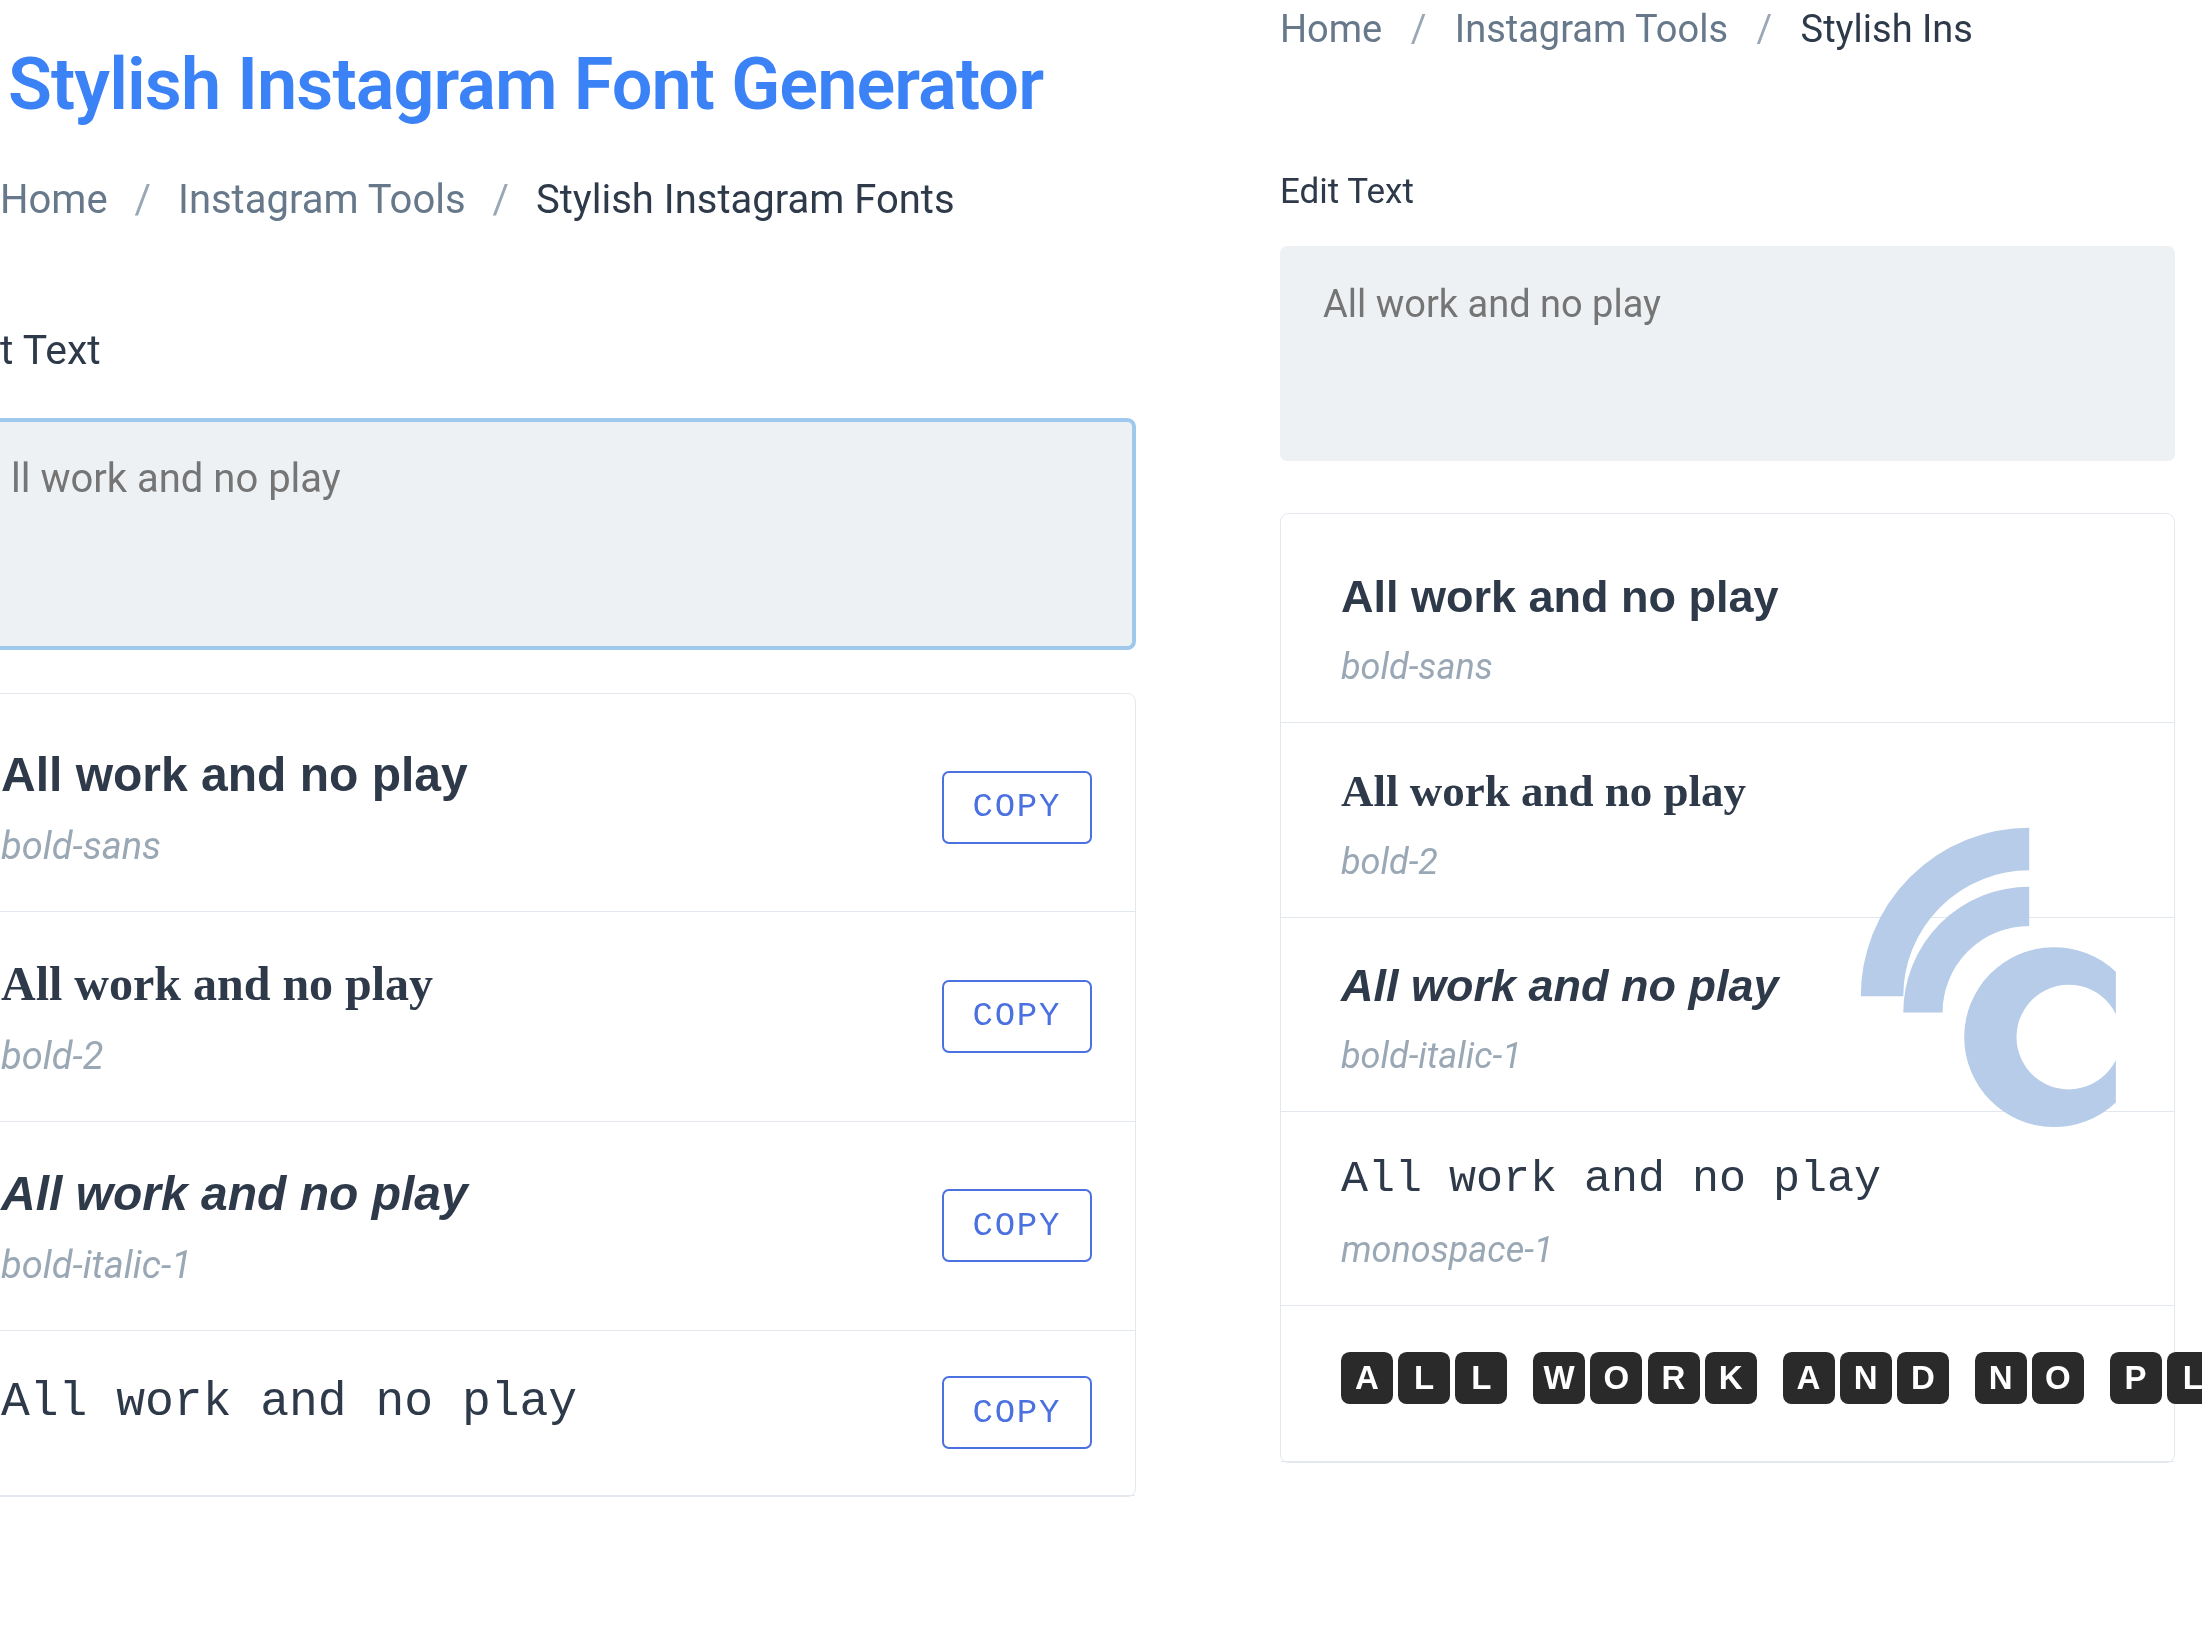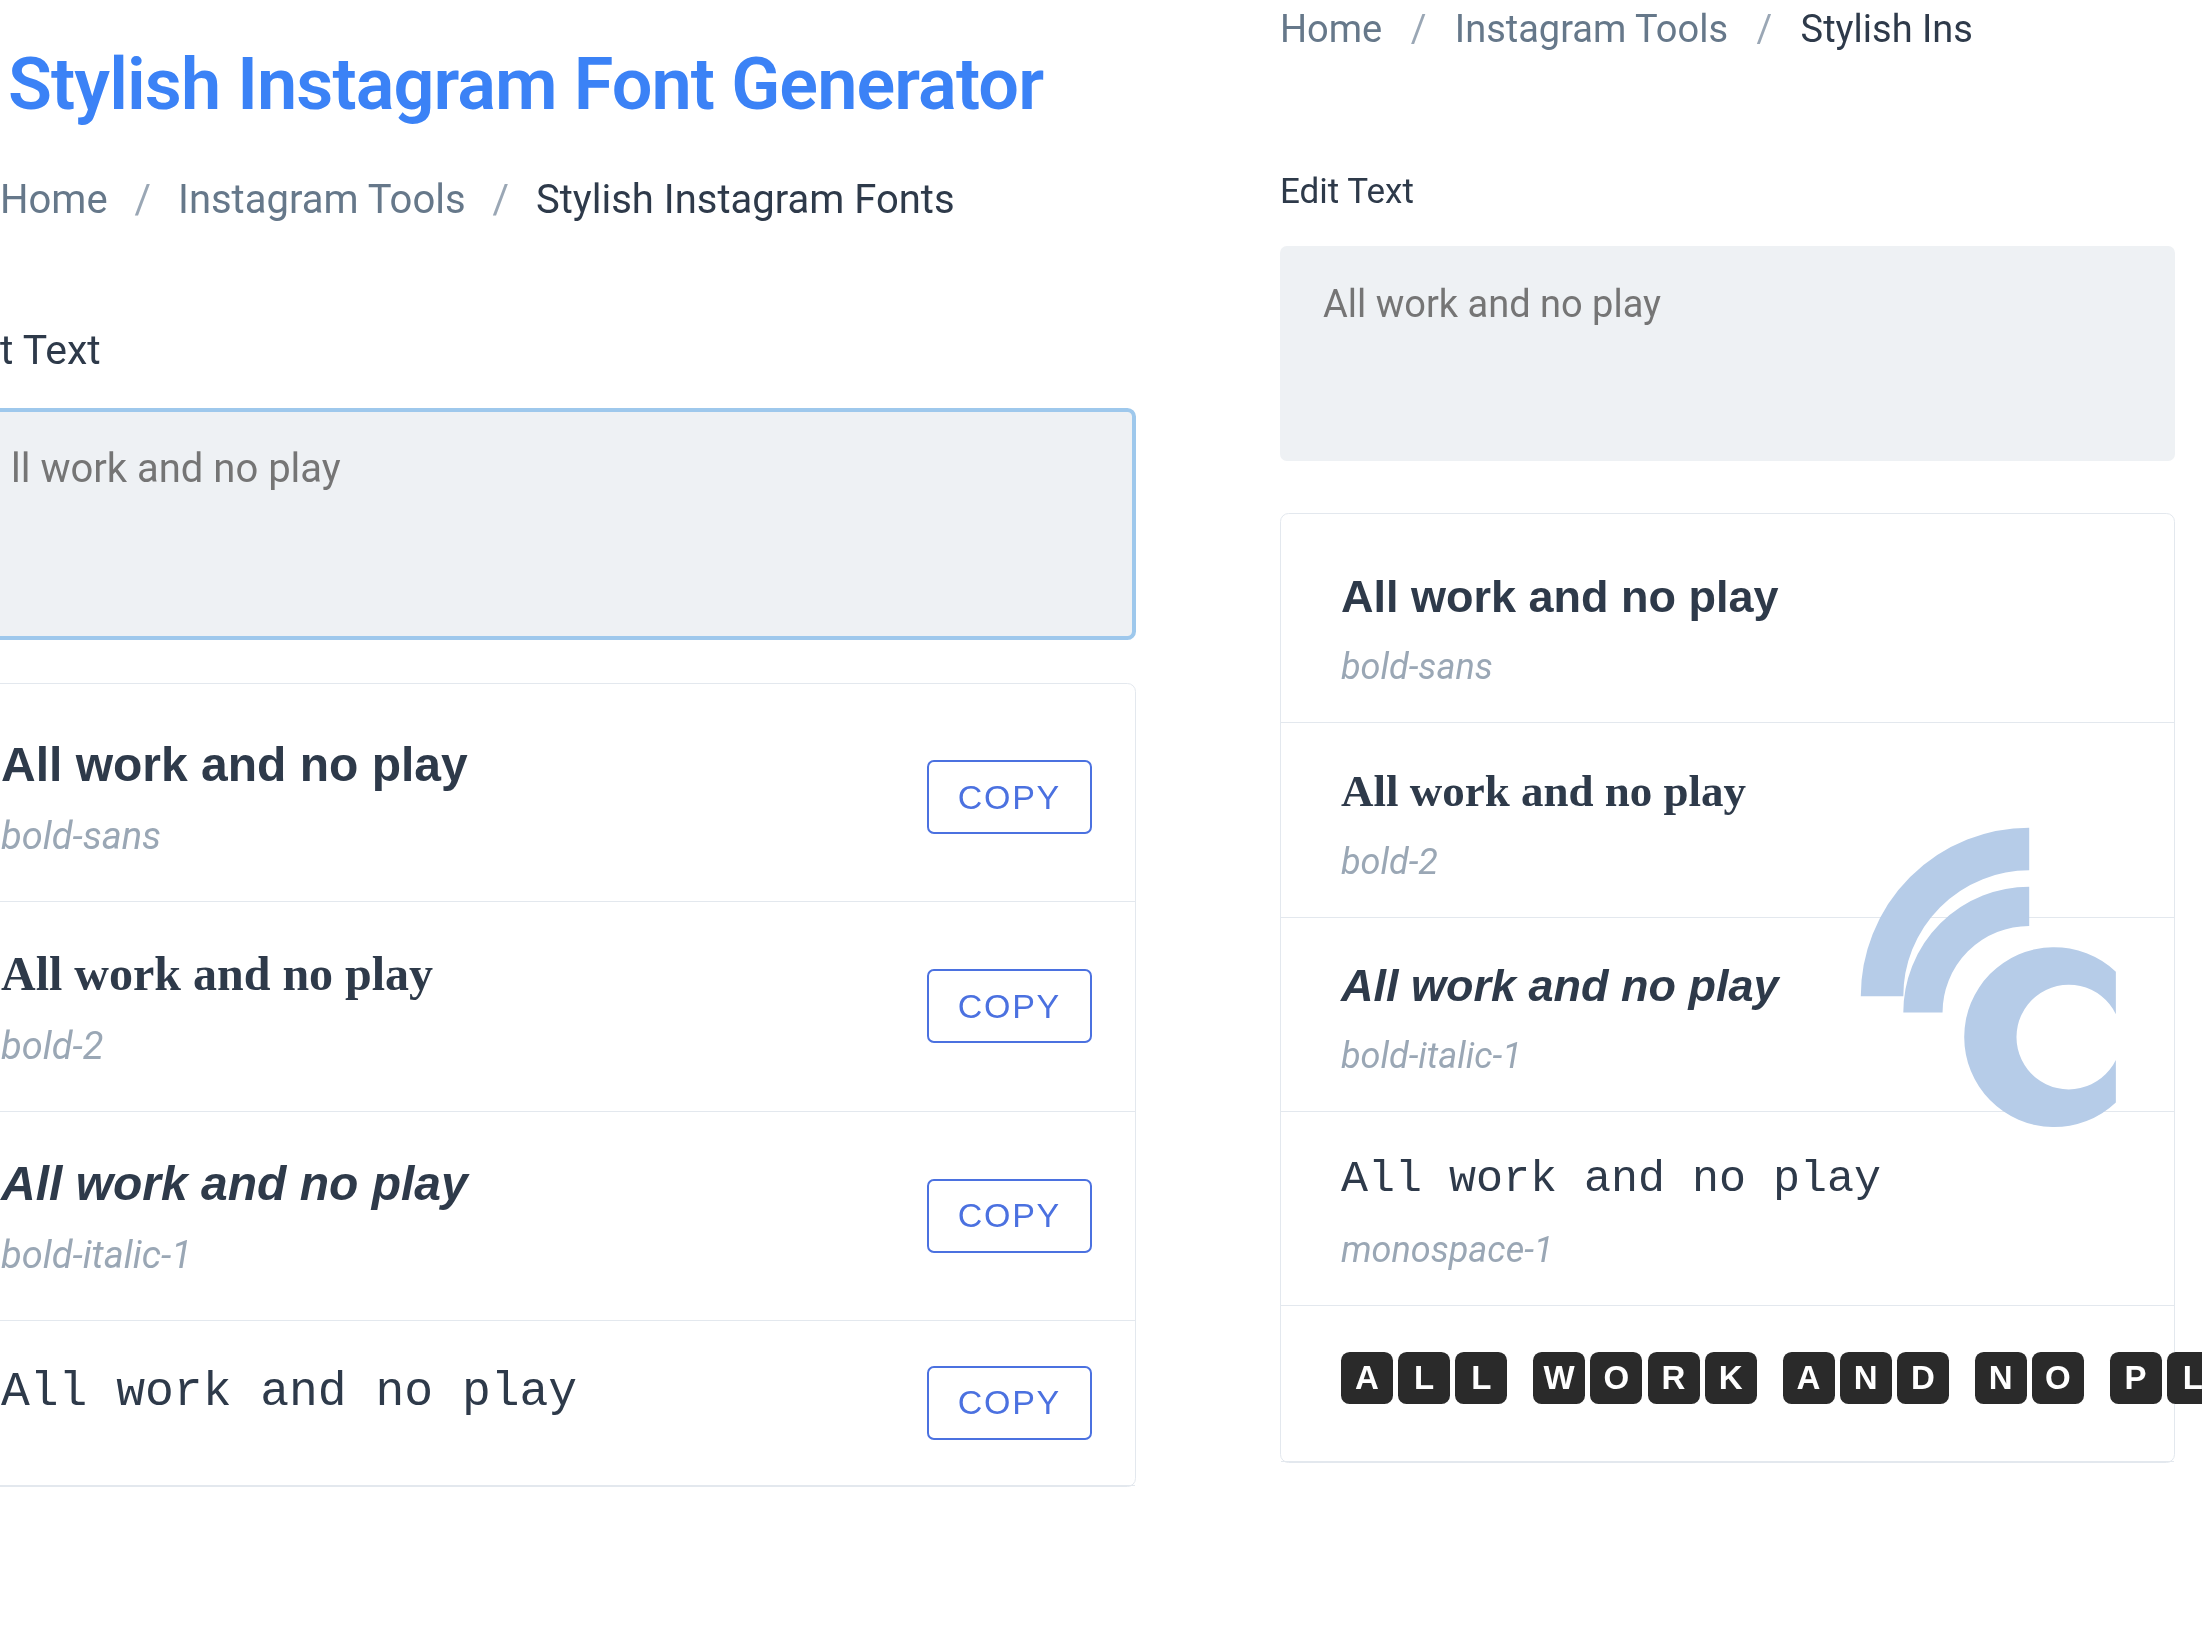--- a/index.html
+++ b/index.html
@@ -35,21 +35,21 @@
       color:#66788a;
     }
     .breadcrumb-left .bc-link { color:#66788a; }
     .breadcrumb-left .bc-current { color:#2e3a4a; }
     .breadcrumb-left .sep { margin:0 17px; color:#9aa7b5; }
 
     .edit-label-left {
       font-size:41px;
       color:#2e3a4a;
       margin-left:34px;
-      margin-bottom:34px;
+      margin-bottom:44px;
       font-weight:400;
     }
 
     .textarea-left {
       display:block;
       margin-left:0;
       width:1170px;
       height:232px;
       border:4.3px solid #9ec8ec;
       border-radius:8.6px;
@@ -95,21 +95,21 @@
     .copy-btn {
       border:2.6px solid #4b71e0;
       background:#fff;
       color:#4b71e0;
       font-size:34px;
       font-weight:500;
       letter-spacing:1.7px;
       padding:15.5px 29px;
       border-radius:6.9px;
       cursor:pointer;
-      font-family:Liberation Sans, sans-serif;
+      font-family:Liberation Mono, monospace;
     }
 
     
     .f-bold-sans   { font-weight:800; font-family:Arial, Helvetica, sans-serif; }
     .f-bold-serif  { font-weight:800; font-family:"Times New Roman", Georgia, serif; }
     .f-bold-italic { font-weight:800; font-style:italic; font-family:Arial, Helvetica, sans-serif; }
     .f-monospace   { font-weight:400; font-family:"Courier New", Courier, monospace; }
     .f-boxed span.box {
       display:inline-flex;
       align-items:center;

